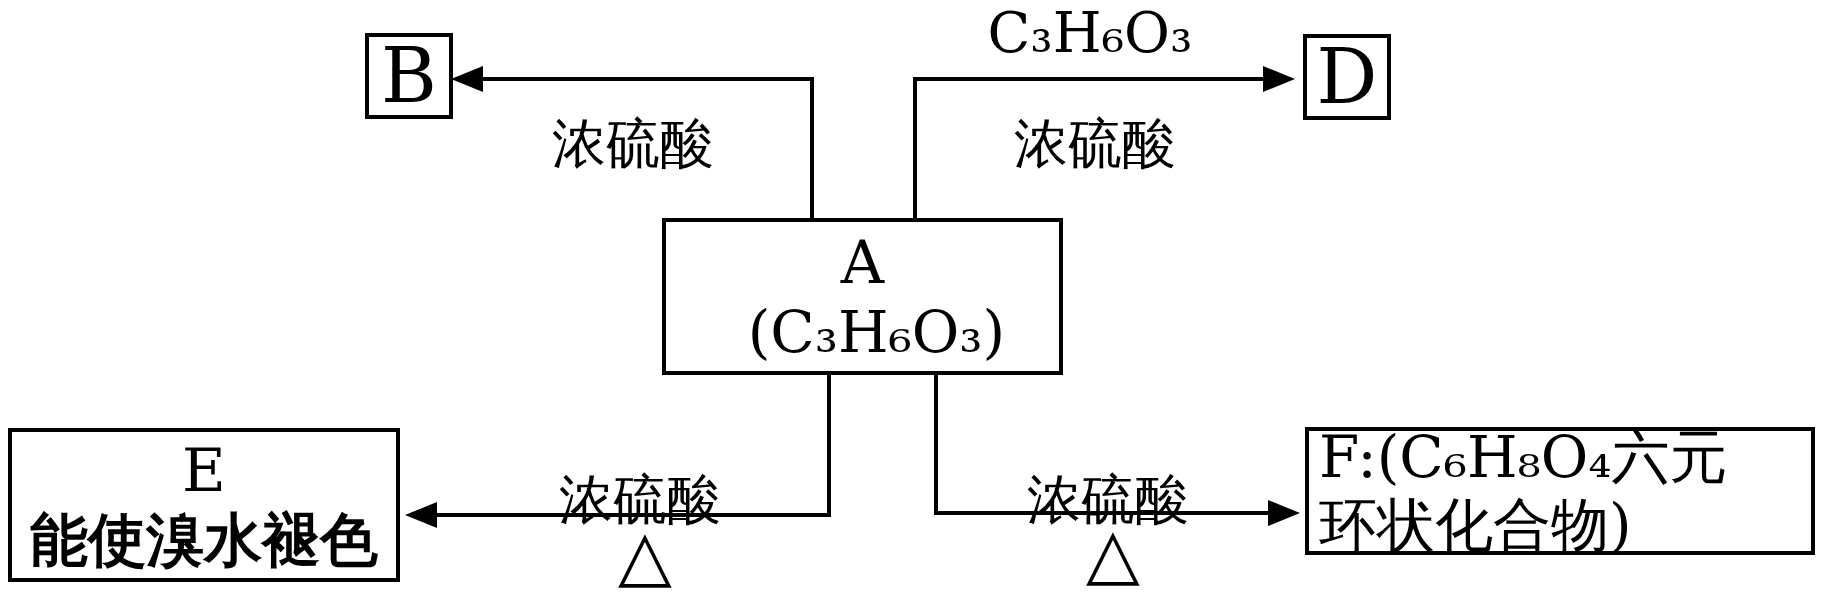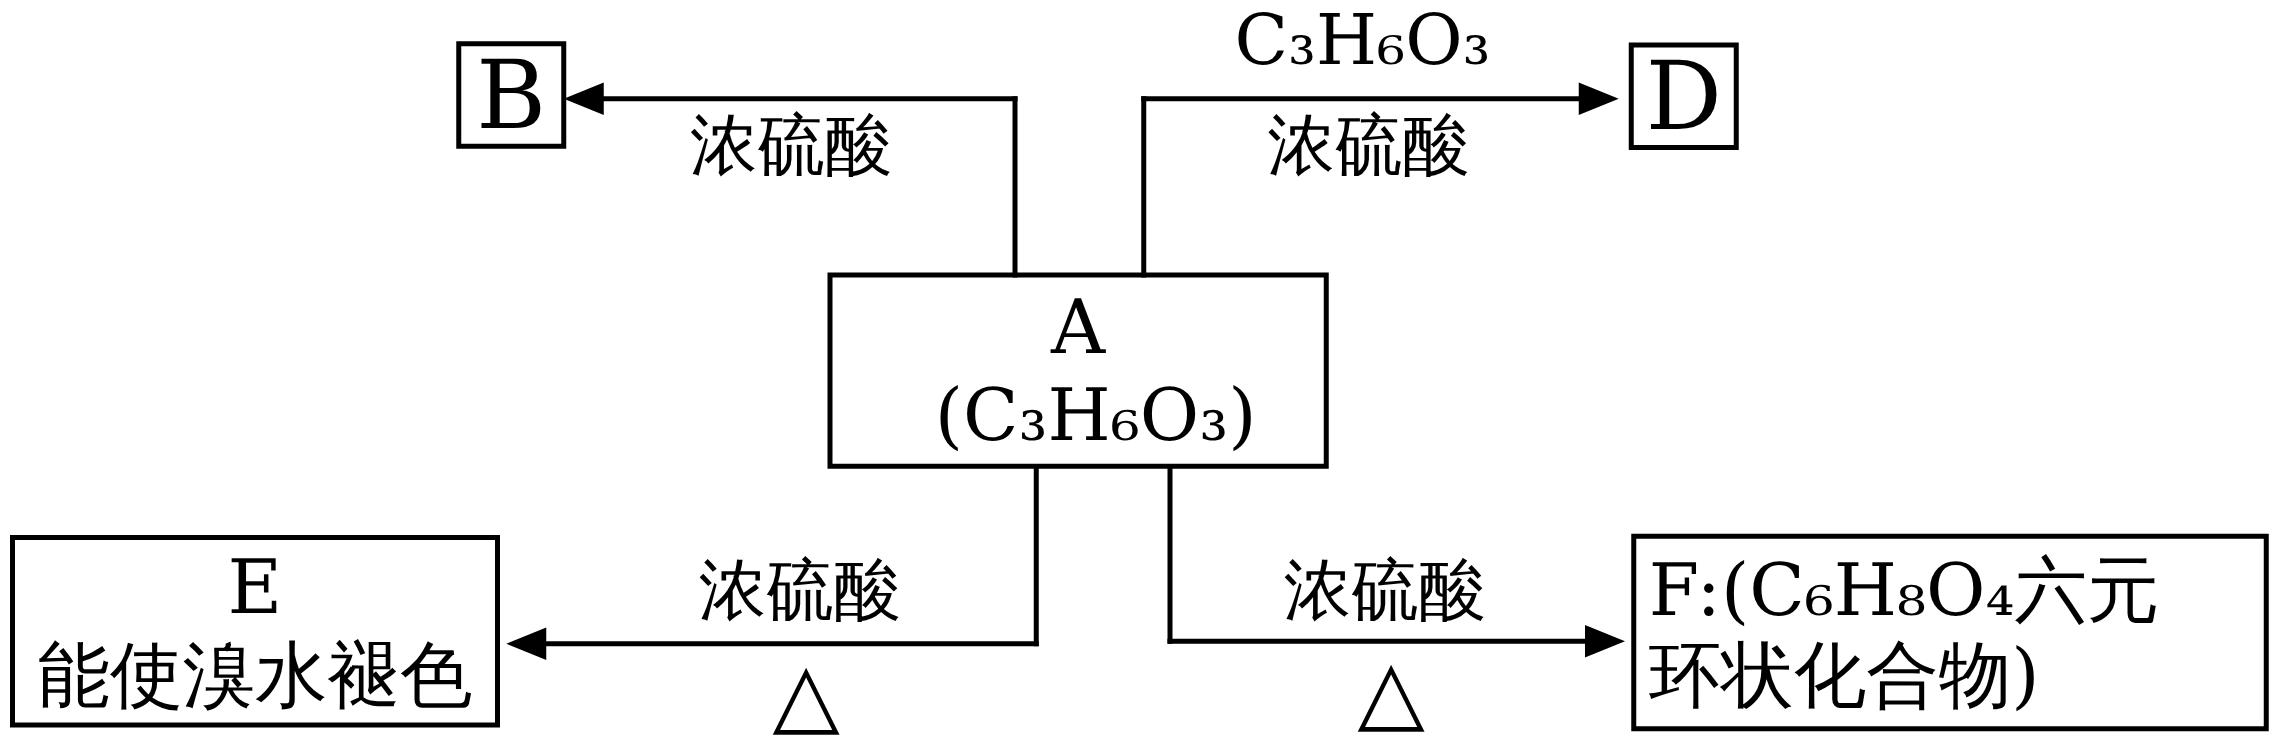--- a/index.html
+++ b/index.html
@@ -49,30 +49,30 @@
   .lbl {
     position: absolute;
     transform: translateX(-50%);
     white-space: nowrap;
     line-height: 1.1;
   }
   .formula {
     font-family: "DejaVu Serif", "DejaVu Sans", serif;
   }
   .reagent { font-size: 56px; }
-  .condition { font-size: 54px; }
+  .condition { font-size: 54px; margin-top: 28px; }
   .heat {
     font-size: 70px;
     font-family: "DejaVu Sans", sans-serif;
     line-height: 1;
   }
   .node-letter-sm { font-size: 76px; line-height: 1; }
   .node-letter { font-size: 60px; }
   .node-formula { font-size: 58px; margin-left: 28px; }
-  .node-note { font-size: 58px; }
+  .node-note { font-size: 58px; font-weight: bold; }
   .f-line { font-size: 58px; }
   #node-f-box {
     align-items: flex-start;
     text-align: left;
     padding-left: 10px;
   }
 </style>
 </head>
 <body>
 
@@ -89,21 +89,21 @@
   <div class="box" id="node-a-box" style="left:662px; top:218px; width:401px; height:157px;">
     <span class="node-letter formula">A</span>
     <span class="node-formula formula">(C₃H₆O₃)</span>
   </div>
 
   <div class="box" id="node-e-box" style="left:8px; top:428px; width:392px; height:154px;">
     <span class="node-letter formula">E</span>
     <span class="node-note">能使溴水褪色</span>
   </div>
 
-  <div class="box" id="node-f-box" style="left:1305px; top:427px; width:510px; height:158px;">
+  <div class="box" id="node-f-box" style="left:1305px; top:427px; width:510px; height:128px;">
     <span class="f-line formula">F:(C₆H₈O₄六元</span>
     <span class="f-line">环状化合物)</span>
   </div>
 
   <div class="vline" style="left:810px; top:77px; width:4px; height:145px;"></div>
   <div class="hline" style="left:478px; top:77px; width:336px; height:4px;"></div>
   <div class="ah-left" style="left:451px; top:66px;"></div>
   <div class="lbl condition" style="left:633px; top:86px;">浓硫酸</div>
 
   <div class="vline" style="left:913px; top:77px; width:4px; height:145px;"></div>

